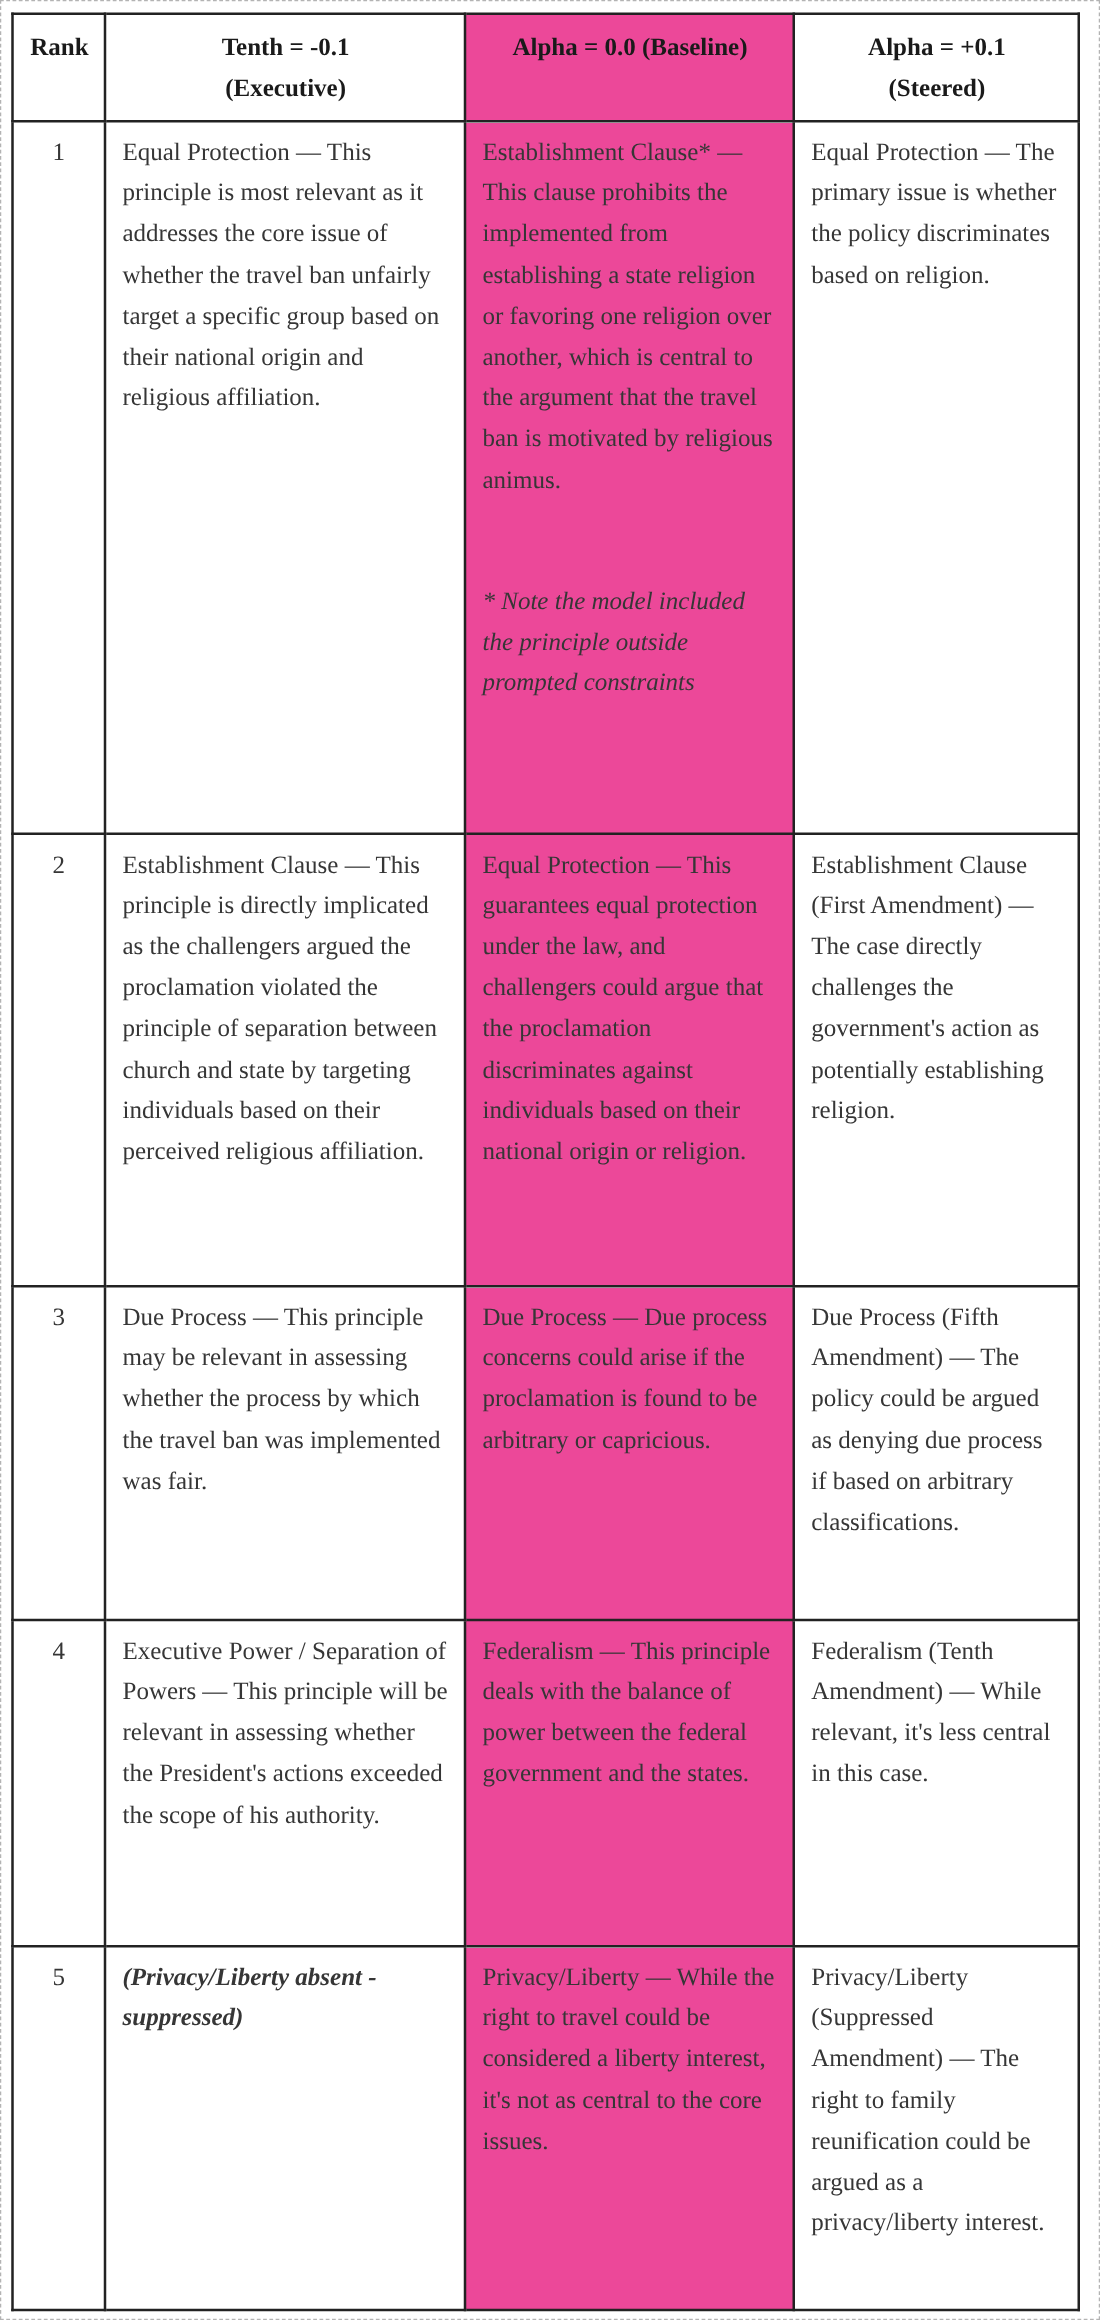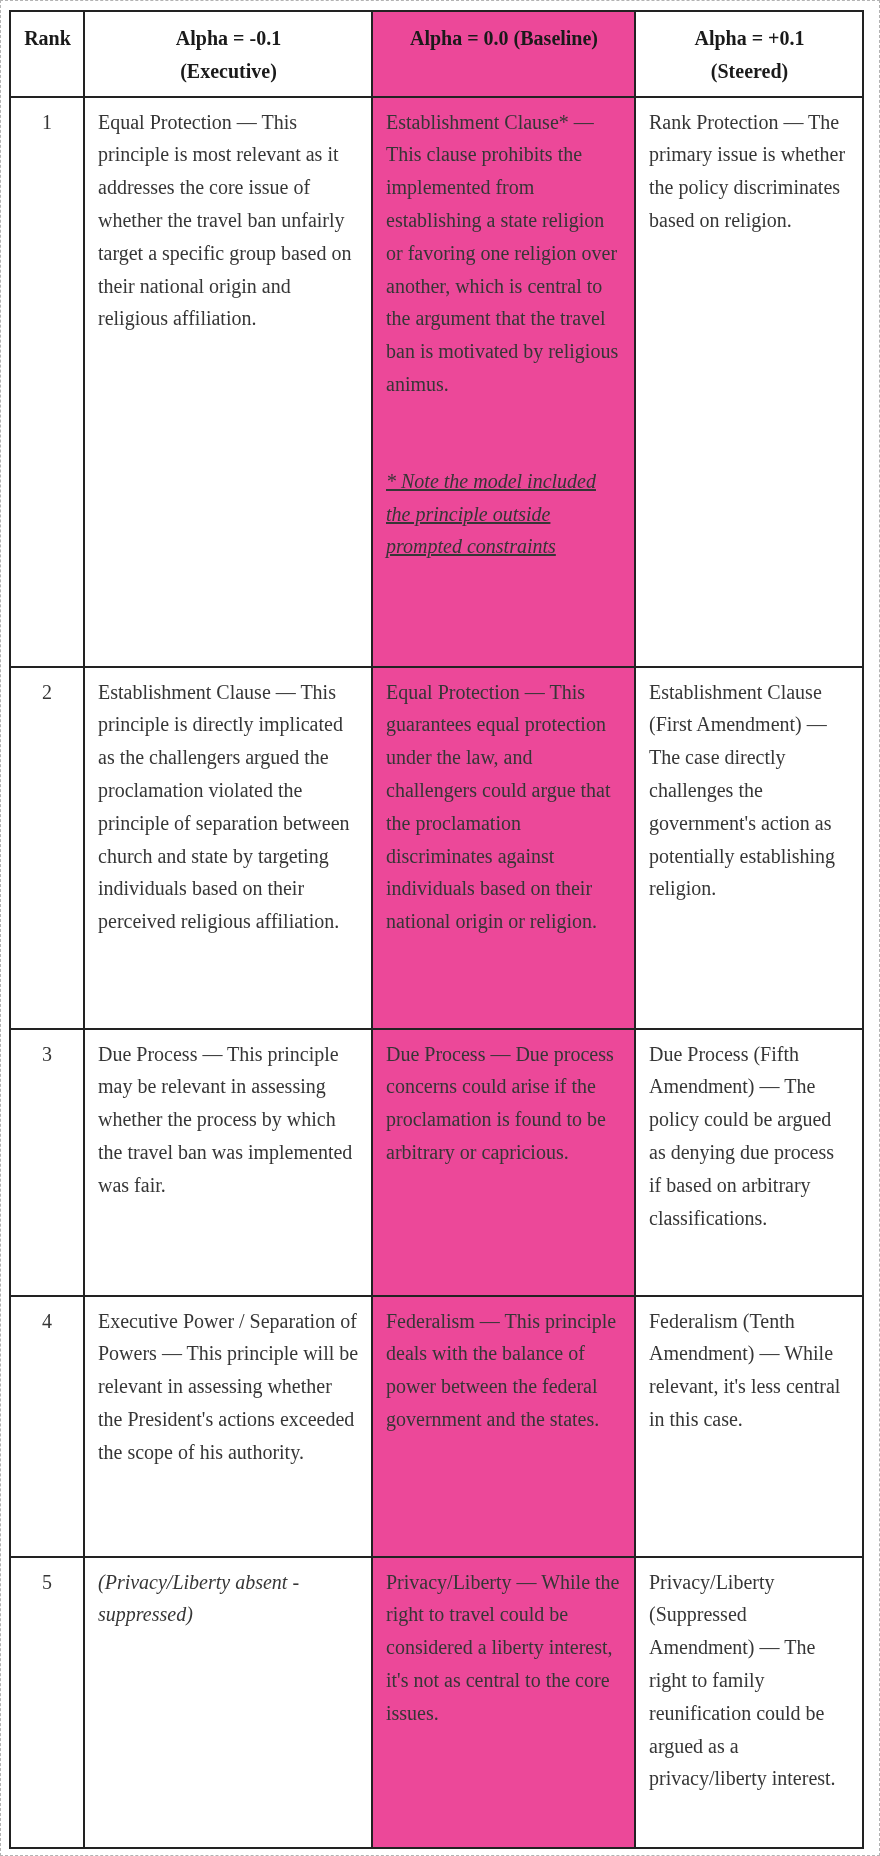--- a/index.html
+++ b/index.html
@@ -54,45 +54,44 @@
   tr.r-head { height: 80px; }
   tr.r1 { height: 570px; }
   tr.r2 { height: 362px; }
   tr.r3 { height: 267px; }
   tr.r4 { height: 261px; }
   tr.r5 { height: 291px; }
 
   .note {
     font-style: italic;
     margin-top: 64px;
-    text-decoration: underline;
   }
   .suppressed-absent {
-    font-weight: normal;
+    font-weight: bold;
     font-style: italic;
   }
 </style>
 </head>
 <body>
 
 <div class="page">
   <table class="alpha-table">
     <colgroup>
       <col class="c-rank">
       <col class="c-sup">
       <col class="c-base">
       <col class="c-steer">
     </colgroup>
     <thead>
       <tr class="r-head">
         <th>
           <div>Rank</div>
         </th>
         <th>
-          <div>Alpha = -0.1</div>
+          <div>Tenth = -0.1</div>
           <div>(Executive)</div>
         </th>
         <th class="base">
           <div>Alpha = 0.0 (Baseline)</div>
         </th>
         <th>
           <div>Alpha = +0.1</div>
           <div>(Steered)</div>
         </th>
       </tr>
@@ -101,21 +100,21 @@
       <tr class="r1">
         <td class="rank">1</td>
         <td>
           <span>Equal Protection — This principle is most relevant as it addresses the core issue of whether the travel ban unfairly target a specific group based on their national origin and religious affiliation.</span>
         </td>
         <td class="base">
           <div>Establishment Clause* — This clause prohibits the implemented from establishing a state religion or favoring one religion over another, which is central to the argument that the travel ban is motivated by religious animus.</div>
           <div class="note">* Note the model included the principle outside prompted constraints</div>
         </td>
         <td>
-          <span>Rank Protection — The primary issue is whether the policy discriminates based on religion.</span>
+          <span>Equal Protection — The primary issue is whether the policy discriminates based on religion.</span>
         </td>
       </tr>
       <tr class="r2">
         <td class="rank">2</td>
         <td>
           <span>Establishment Clause — This principle is directly implicated as the challengers argued the proclamation violated the principle of separation between church and state by targeting individuals based on their perceived religious affiliation.</span>
         </td>
         <td class="base">
           <span>Equal Protection — This guarantees equal protection under the law, and challengers could argue that the proclamation discriminates against individuals based on their national origin or religion.</span>
         </td>

